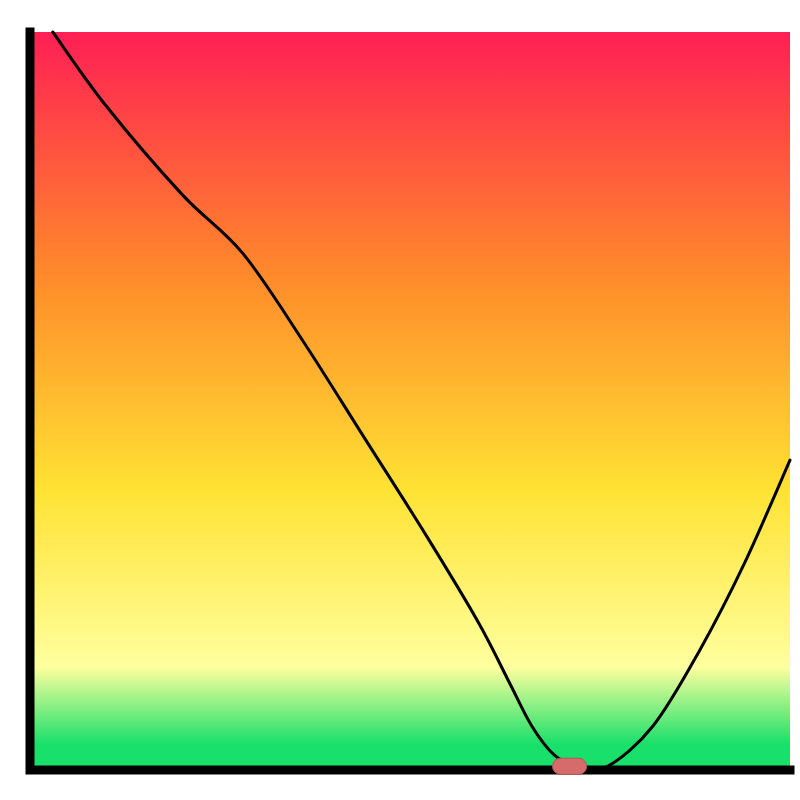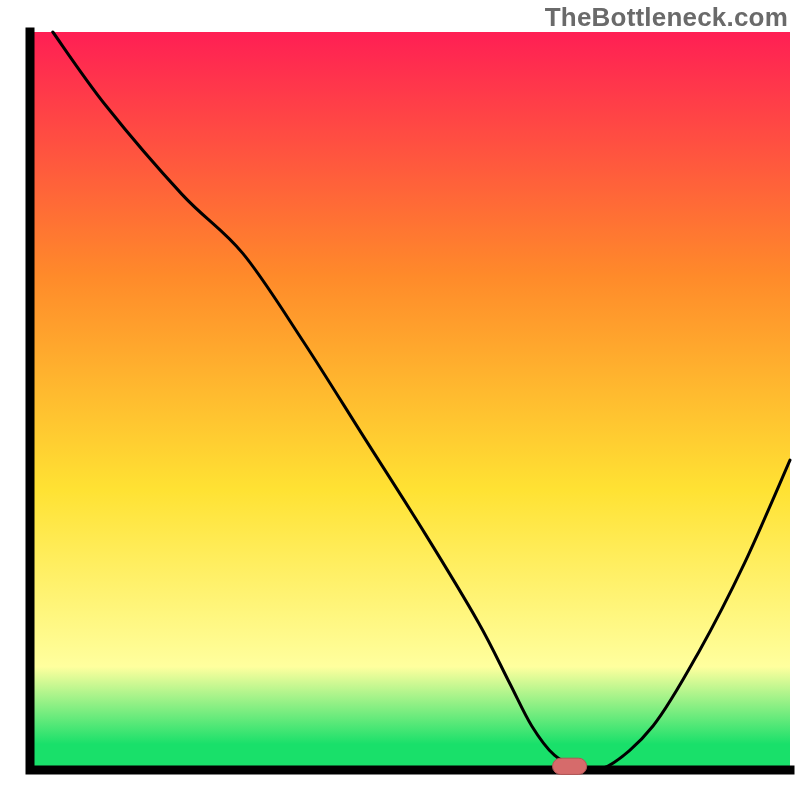--- a/index.html
+++ b/index.html
@@ -31,21 +31,20 @@
     top: 0;
     left: 0;
     width: 800px;
     height: 800px;
   }
 </style>
 </head>
 <body>
 
 <div class="frame">
-  <div class="watermark">TheBottleneck.com</div>
   <svg class="plot" viewBox="0 0 800 800">
     <defs>
       <linearGradient id="bg-grad" x1="0" y1="0" x2="0" y2="1">
           <stop offset="0.00%" stop-color="#ff1f54"></stop>
           <stop offset="33.00%" stop-color="#ff8a2a"></stop>
           <stop offset="62.00%" stop-color="#ffe233"></stop>
           <stop offset="86.00%" stop-color="#ffff9e"></stop>
           <stop offset="96.50%" stop-color="#19e06a"></stop>
           <stop offset="100.00%" stop-color="#19e06a"></stop>
         </linearGradient>

